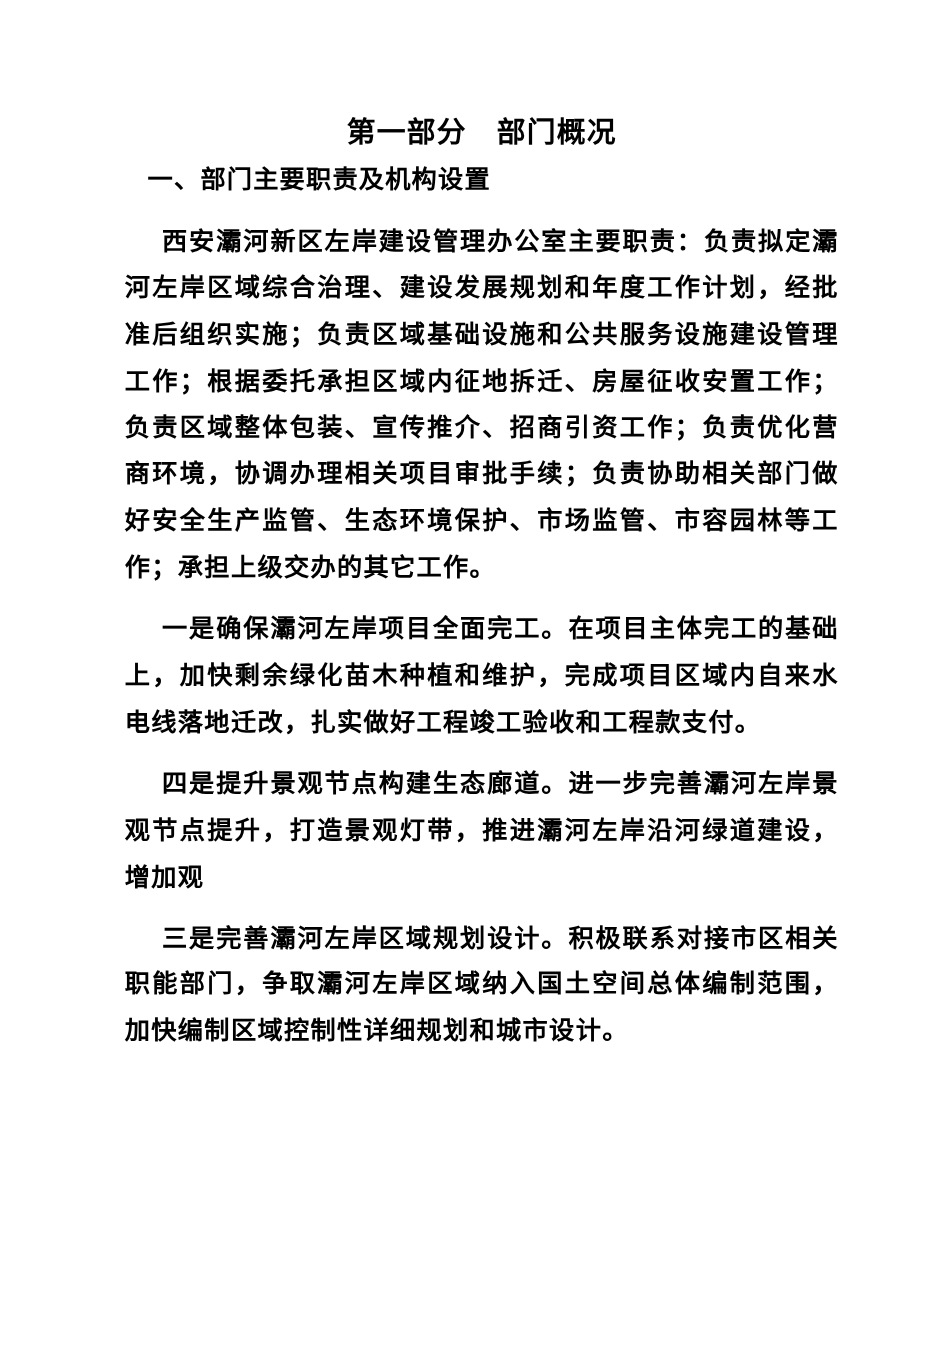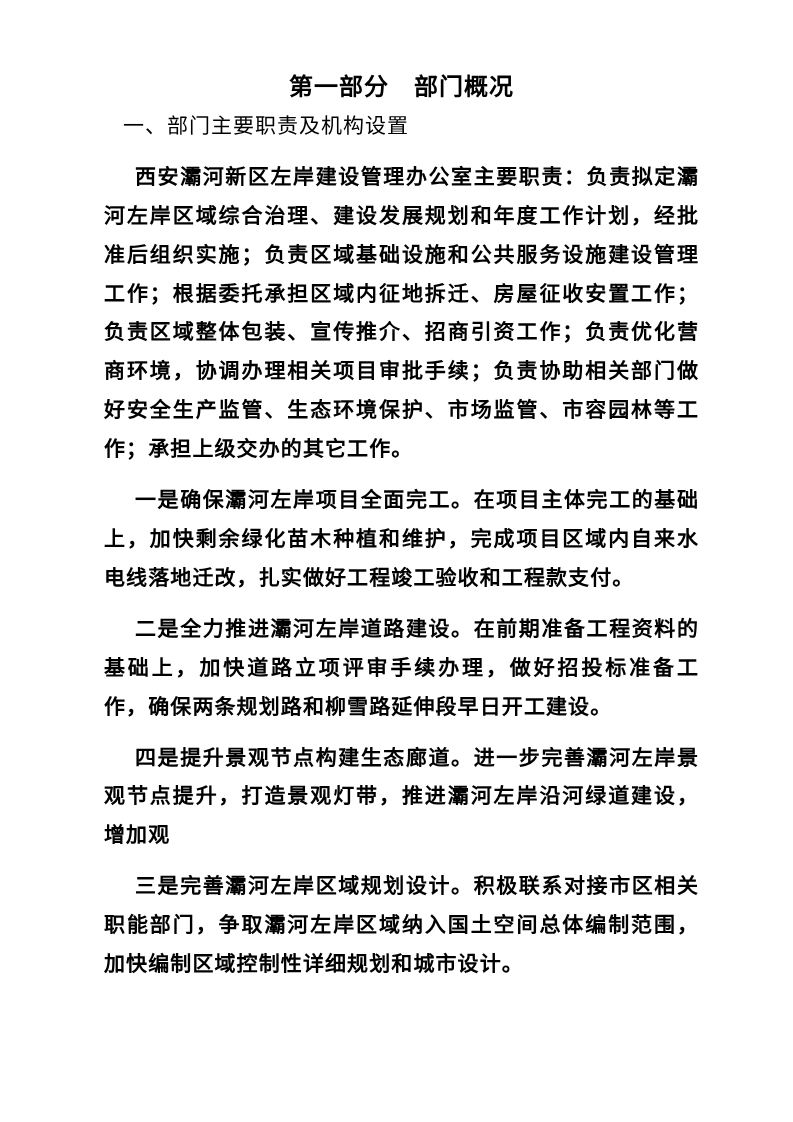--- a/index.html
+++ b/index.html
@@ -11,36 +11,36 @@
     position: relative;
     width: 793px;
     height: 1122px;
     background: #ffffff;
     overflow: hidden;
     font-family: "Liberation Serif", serif;
   }
   .content {
     position: absolute;
     left: 92px;
-    top: 68px;
+    top: 92px;
     width: 619px;
     color: #000000;
   }
   .doc-title {
     font-size: 24px;
     font-weight: 700;
     line-height: 38.9px;
     text-align: center;
     letter-spacing: 1px;
     white-space: pre;
   }
   .section-heading {
     margin: 0;
     font-size: 21px;
-    font-weight: 400;
+    font-weight: 700;
     line-height: 38.9px;
     text-indent: 31px;
     letter-spacing: 1px;
     text-align: left;
   }
   .body-para {
     margin: 12px;
     font-size: 21px;
     font-weight: 700;
     line-height: 38.9px;
@@ -59,20 +59,19 @@
     <div class="doc-title">第一部分　部门概况</div>
 
     <h2 class="section-heading">一、部门主要职责及机构设置</h2>
 
     <p class="body-para">西安灞河新区左岸建设管理办公室主要职责：负责拟定灞河左岸区域综合治理、建设发展规划和年度工作计划，经批准后组织实施；负责区域基础设施和公共服务设施建设管理工作；根据委托承担区域内征地拆迁、房屋征收安置工作；负责区域整体包装、宣传推介、招商引资工作；负责优化营商环境，协调办理相关项目审批手续；负责协助相关部门做好安全生产监管、生态环境保护、市场监管、市容园林等工作；承担上级交办的其它工作。</p>
 
 
 
     <p class="body-para">一是确保灞河左岸项目全面完工。在项目主体完工的基础上，加快剩余绿化苗木种植和维护，完成项目区域内自来水电线落地迁改，扎实做好工程竣工验收和工程款支付。</p>
 
-    <p class="body-para">二是全力推进灞河左岸道路建设。在前期准备工程资料的基础上，加快道路立项评审手续办理，做好招投标准备工作，确保两条规划路和柳雪路延伸段早日开工建设。</p>
 
     <p class="body-para">四是提升景观节点构建生态廊道。进一步完善灞河左岸景观节点提升，打造景观灯带，推进灞河左岸沿河绿道建设，增加观</p>
 
     <p class="body-para">三是完善灞河左岸区域规划设计。积极联系对接市区相关职能部门，争取灞河左岸区域纳入国土空间总体编制范围，加快编制区域控制性详细规划和城市设计。</p>
 
   </div>
 </div>
 
 </body></html>

